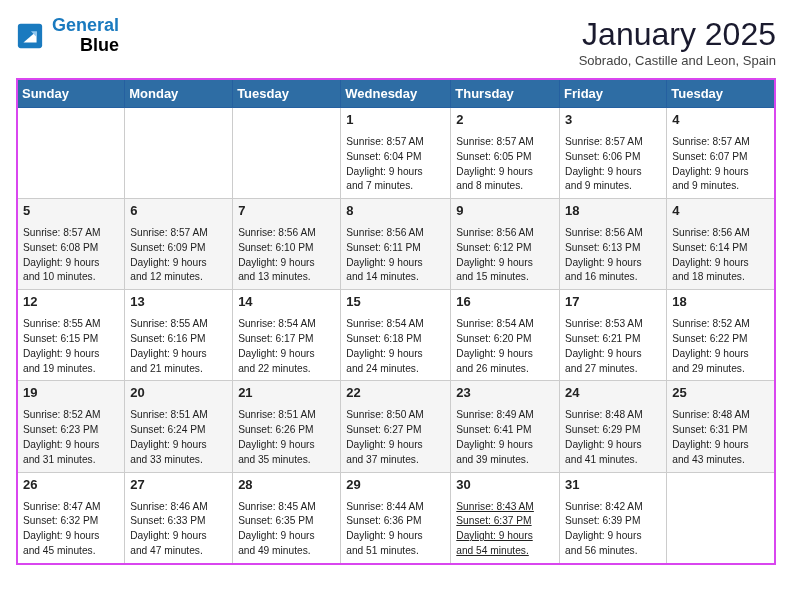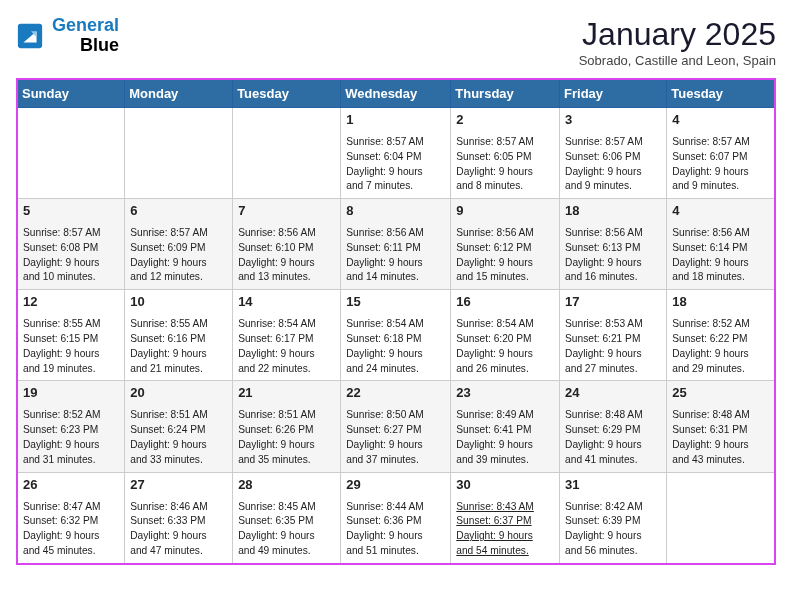--- a/index.html
+++ b/index.html
@@ -207,21 +207,21 @@
       </tr>
       <tr>
         <td>
           <div class="day-num">12</div>
           <div class="day-info" style="white-space: pre-line;">Sunrise: 8:55 AM
 Sunset: 6:15 PM
 Daylight: 9 hours
 and 19 minutes.</div>
         </td>
         <td>
-          <div class="day-num">10</div>
+          <div class="day-num">13</div>
           <div class="day-info" style="white-space: pre-line;">Sunrise: 8:55 AM
 Sunset: 6:16 PM
 Daylight: 9 hours
 and 21 minutes.</div>
         </td>
         <td>
           <div class="day-num">14</div>
           <div class="day-info" style="white-space: pre-line;">Sunrise: 8:54 AM
 Sunset: 6:17 PM
 Daylight: 9 hours

